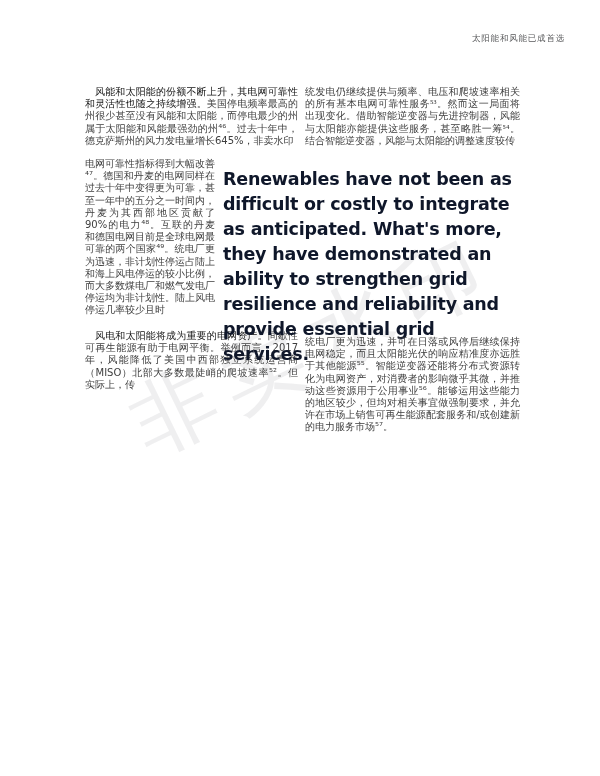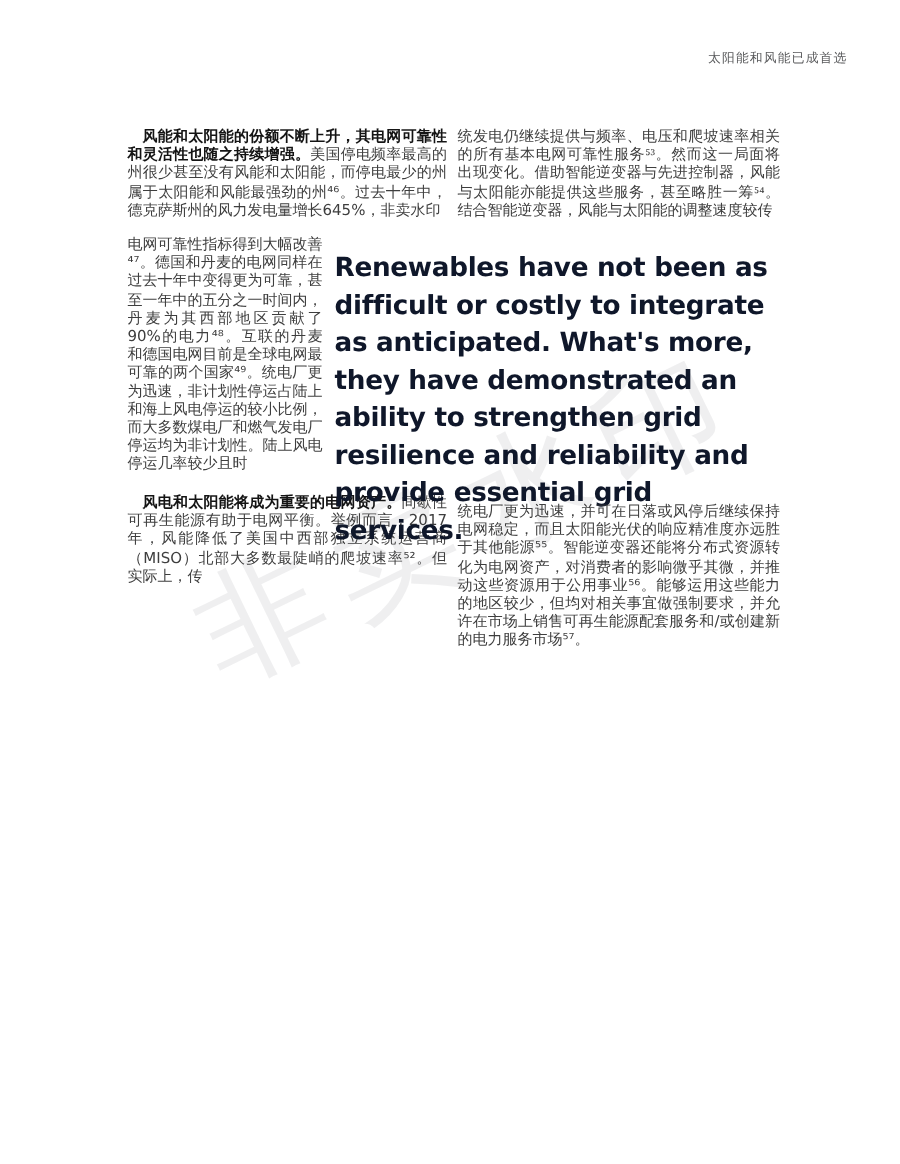--- a/index.html
+++ b/index.html
@@ -10,21 +10,21 @@
   .header-title{
     position:absolute;top:33px;right:35px;
     font-size:8.5px;color:#58595b;letter-spacing:0.8px;
   }
   .cn{
     position:absolute;
     font-size:10px;line-height:12.2px;color:#3e3e3e;
     text-align:justify;text-justify:inter-ideograph;
   }
   .cn p{margin:0;text-indent:10px;}
-  .lead{font-weight:700;color:#141414;}
+  .lead{font-weight:400;color:#141414;}
   .block-l1{left:85px;top:86px;width:213px;}
   .block-l1 .first{display:block;text-indent:10px;}
   .block-l2{left:85px;top:158px;width:130px;}
   .block-l3{left:85px;top:330px;width:213px;}
   .block-r1{left:305px;top:86px;width:215px;font-family:Liberation Serif, serif;}
   .block-r2{left:305px;top:336px;width:215px;}
   .pull-quote{
     position:absolute;left:223px;top:167px;width:303px;
     font-size:17.5px;line-height:25px;font-weight:600;
     color:#0f172a;letter-spacing:-0.2px;

